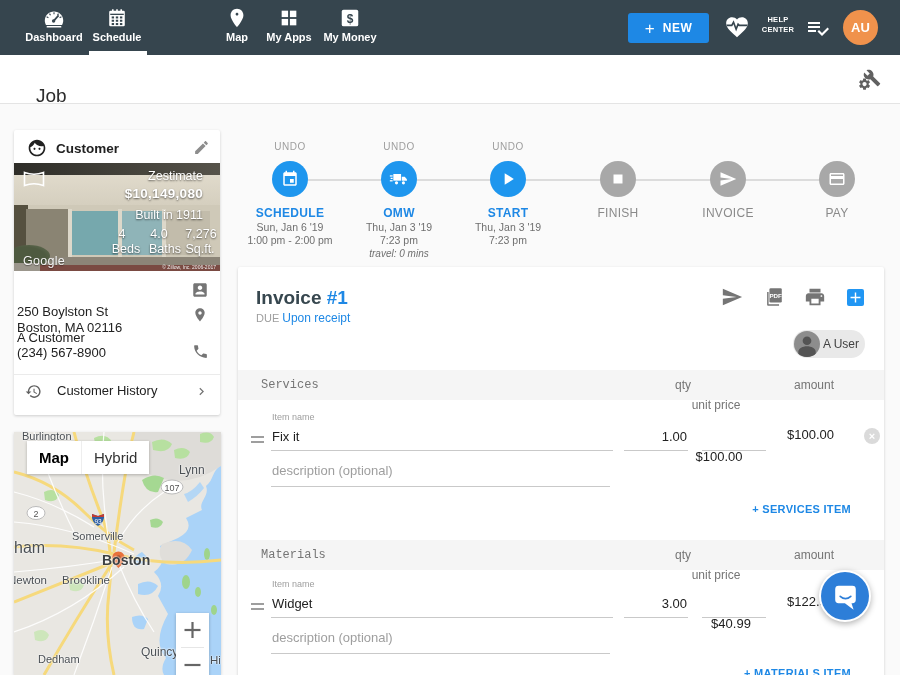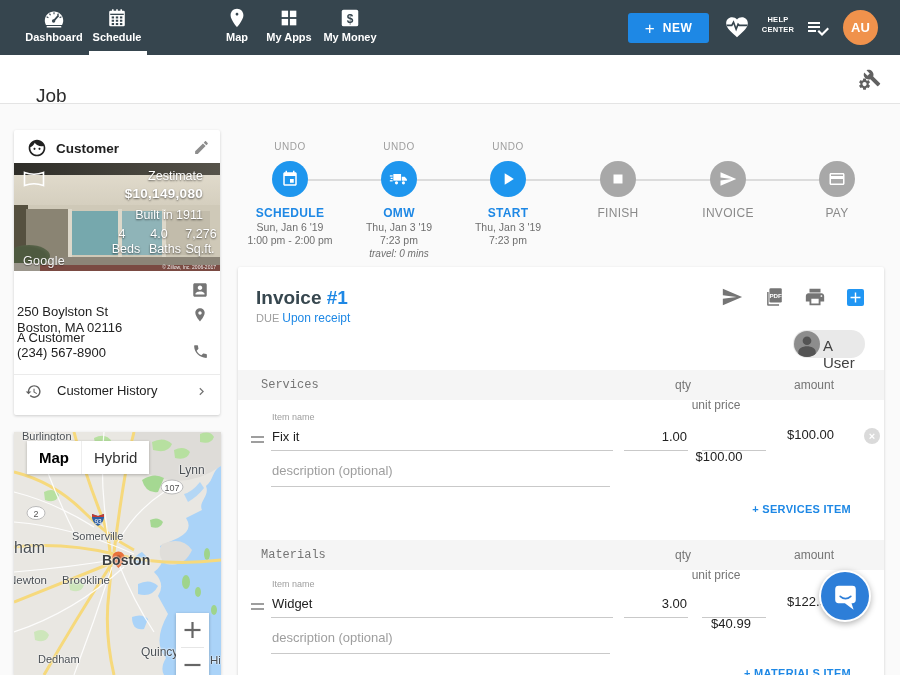--- a/index.html
+++ b/index.html
@@ -51,21 +51,21 @@
 .grayc { background:#a8a8a8; }
 
 
 #invcard { position:absolute; left:238px; top:267px; width:646px; height:420px; background:#fff; border-radius:2px; box-shadow:0 1px 3px rgba(0,0,0,0.18); }
 #invtitle { position:absolute; left:18px; top:20px; font-size:19px; font-weight:bold; color:#37474f; }
 #invtitle .num { color:#1e88e5; }
 #duetxt { position:absolute; left:18px; top:44px; font-size:12px; color:#9e9e9e; }
 #duetxt .due { font-size:11px; }
 #duetxt .rec { color:#1e88e5; }
 #userpill { position:absolute; left:555px; top:63px; width:72px; height:28px; background:#e9e9e9; border-radius:14px; }
-#userpill .nm { position:absolute; left:30px; top:7px; font-size:15px; color:#424242; }
+#userpill .nm { position:absolute; left:30px; top:7px; font-size:12px; color:#424242; }
 .band { position:absolute; left:0; width:646px; height:30px; background:#f5f5f5; font-size:12px; color:#757575; }
 .band .sec { position:absolute; left:23px; top:8px;font-family:Liberation Mono, monospace; }
 .colqty { position:absolute; width:80px; text-align:right; }
 .colprice { position:absolute; width:90px; text-align:center;margin-top:20px; }
 .colamt { position:absolute; width:90px; text-align:right; }
 .itemlabel { position:absolute; font-size:9px; color:#9e9e9e; }
 .itemname { position:absolute; font-size:13px; color:#212121; }
 .uline { position:absolute; height:1px; background:#c9c9c9; }
 .desc { position:absolute; font-size:13px; color:#9e9e9e; }
 .additem { position:absolute; font-size:11px; font-weight:bold; color:#1e88e5; letter-spacing:0.3px; }

